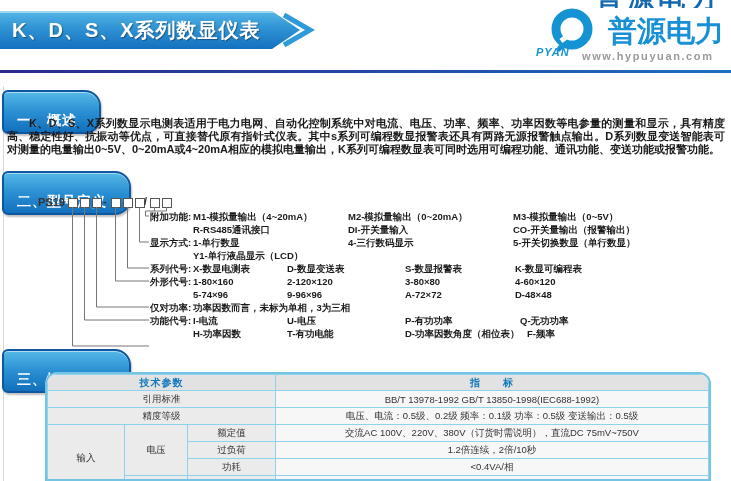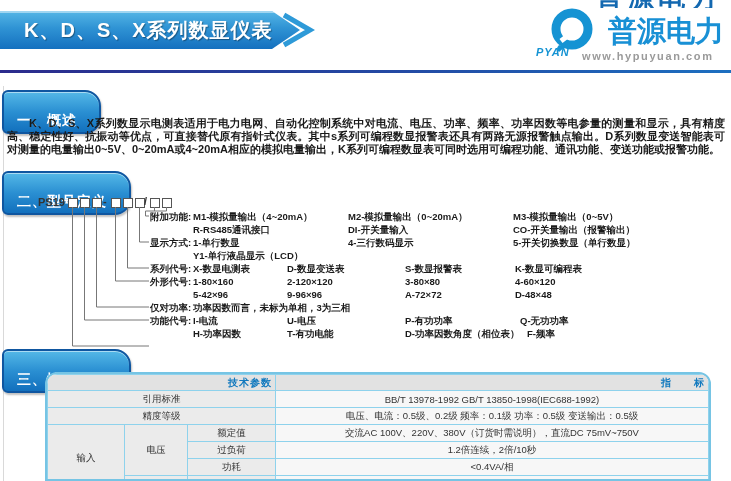--- a/index.html
+++ b/index.html
@@ -8,21 +8,21 @@
   .abs{position:absolute;}
 
   
   .scan-edge{position:absolute;left:3px;top:86px;height:395px;width:1px;background:#d9d9d9;}
 
   
   .title-flag{position:absolute;left:0;top:11px;width:302px;height:38px;
       background:linear-gradient(180deg,#55b6e6 0%,#2f93d4 45%,#1470bf 100%);
       clip-path:polygon(0 0,272px 0,300px 19px,272px 38px,0 38px);
       box-shadow:inset 0 2px 0 rgba(255,255,255,.45);}
-  .title-flag span{display:block;line-height:38px;padding-left:24px;color:#fff;
+  .title-flag span{display:block;line-height:38px;padding-left:12px;color:#fff;
       font-size:20px;font-weight:bold;letter-spacing:1px;white-space:nowrap;
       text-shadow:1px 1px 1px rgba(0,0,0,.35);}
   .title-chevron{position:absolute;left:280px;top:11px;}
 
   
   .brand-name{position:absolute;left:608px;top:12px;font-size:29px;font-weight:bold;
       color:#1890d5;white-space:nowrap;}
   .brand-mark-text{position:absolute;left:536px;top:46px;font-size:11px;font-weight:bold;
       font-style:italic;color:#1593d3;letter-spacing:1px;}
   .brand-url{position:absolute;left:582px;top:50px;font-size:11px;font-weight:bold;
@@ -55,21 +55,21 @@
   .conn{position:absolute;left:0;top:193px;}
 
   
   .perf-wrap{position:absolute;left:45px;top:372px;width:666px;height:109px;overflow:hidden;
       border:2px solid #76c4e4;border-radius:12px 12px 0 0;background:#f7f7f7;box-sizing:border-box;}
   .perf-wrap table{border-collapse:collapse;width:100%;table-layout:fixed;}
   .perf-wrap td{border:1px solid #8ed2ec;padding:0 3px;text-align:center;overflow:hidden;
       white-space:nowrap;}
   .perf-wrap tr{height:17px;}
   tr.tr-h{height:16px;}
-  td.th{background:#e2e2e2;color:#1279be;font-weight:bold;font-size:10px;letter-spacing:1px;text-align:right;}
+  td.th{background:#e2e2e2;color:#1279be;font-weight:bold;font-size:10px;letter-spacing:1px;}
   td.lbl{background:#ebebeb;color:#333;font-size:9.5px;}
   td.val{background:#f7f7f7;color:#333;font-size:9.5px;}
 </style>
 </head>
 <body>
 
 <div class="page">
 
   <div class="scan-edge"></div>
 
@@ -148,21 +148,21 @@
     <span class="mitem" style="left:515px">K-数显可编程表</span>
   </div>
   <div class="mrow" style="top:276px">
     <span class="mlbl">外形代号:</span>
     <span class="mitem" style="left:193px">1-80×160</span>
     <span class="mitem" style="left:287px">2-120×120</span>
     <span class="mitem" style="left:405px">3-80×80</span>
     <span class="mitem" style="left:515px">4-60×120</span>
   </div>
   <div class="mrow" style="top:289px">
-    <span class="mitem" style="left:193px">5-42×96</span>
+    <span class="mitem" style="left:193px">5-74×96</span>
     <span class="mitem" style="left:287px">9-96×96</span>
     <span class="mitem" style="left:405px">A-72×72</span>
     <span class="mitem" style="left:515px">D-48×48</span>
   </div>
   <div class="mrow" style="top:302px">
     <span class="mlbl">仅对功率:</span>
     <span class="mitem" style="left:193px">功率因数而言，未标为单相，3为三相</span>
   </div>
   <div class="mrow" style="top:315px">
     <span class="mlbl">功能代号:</span>

